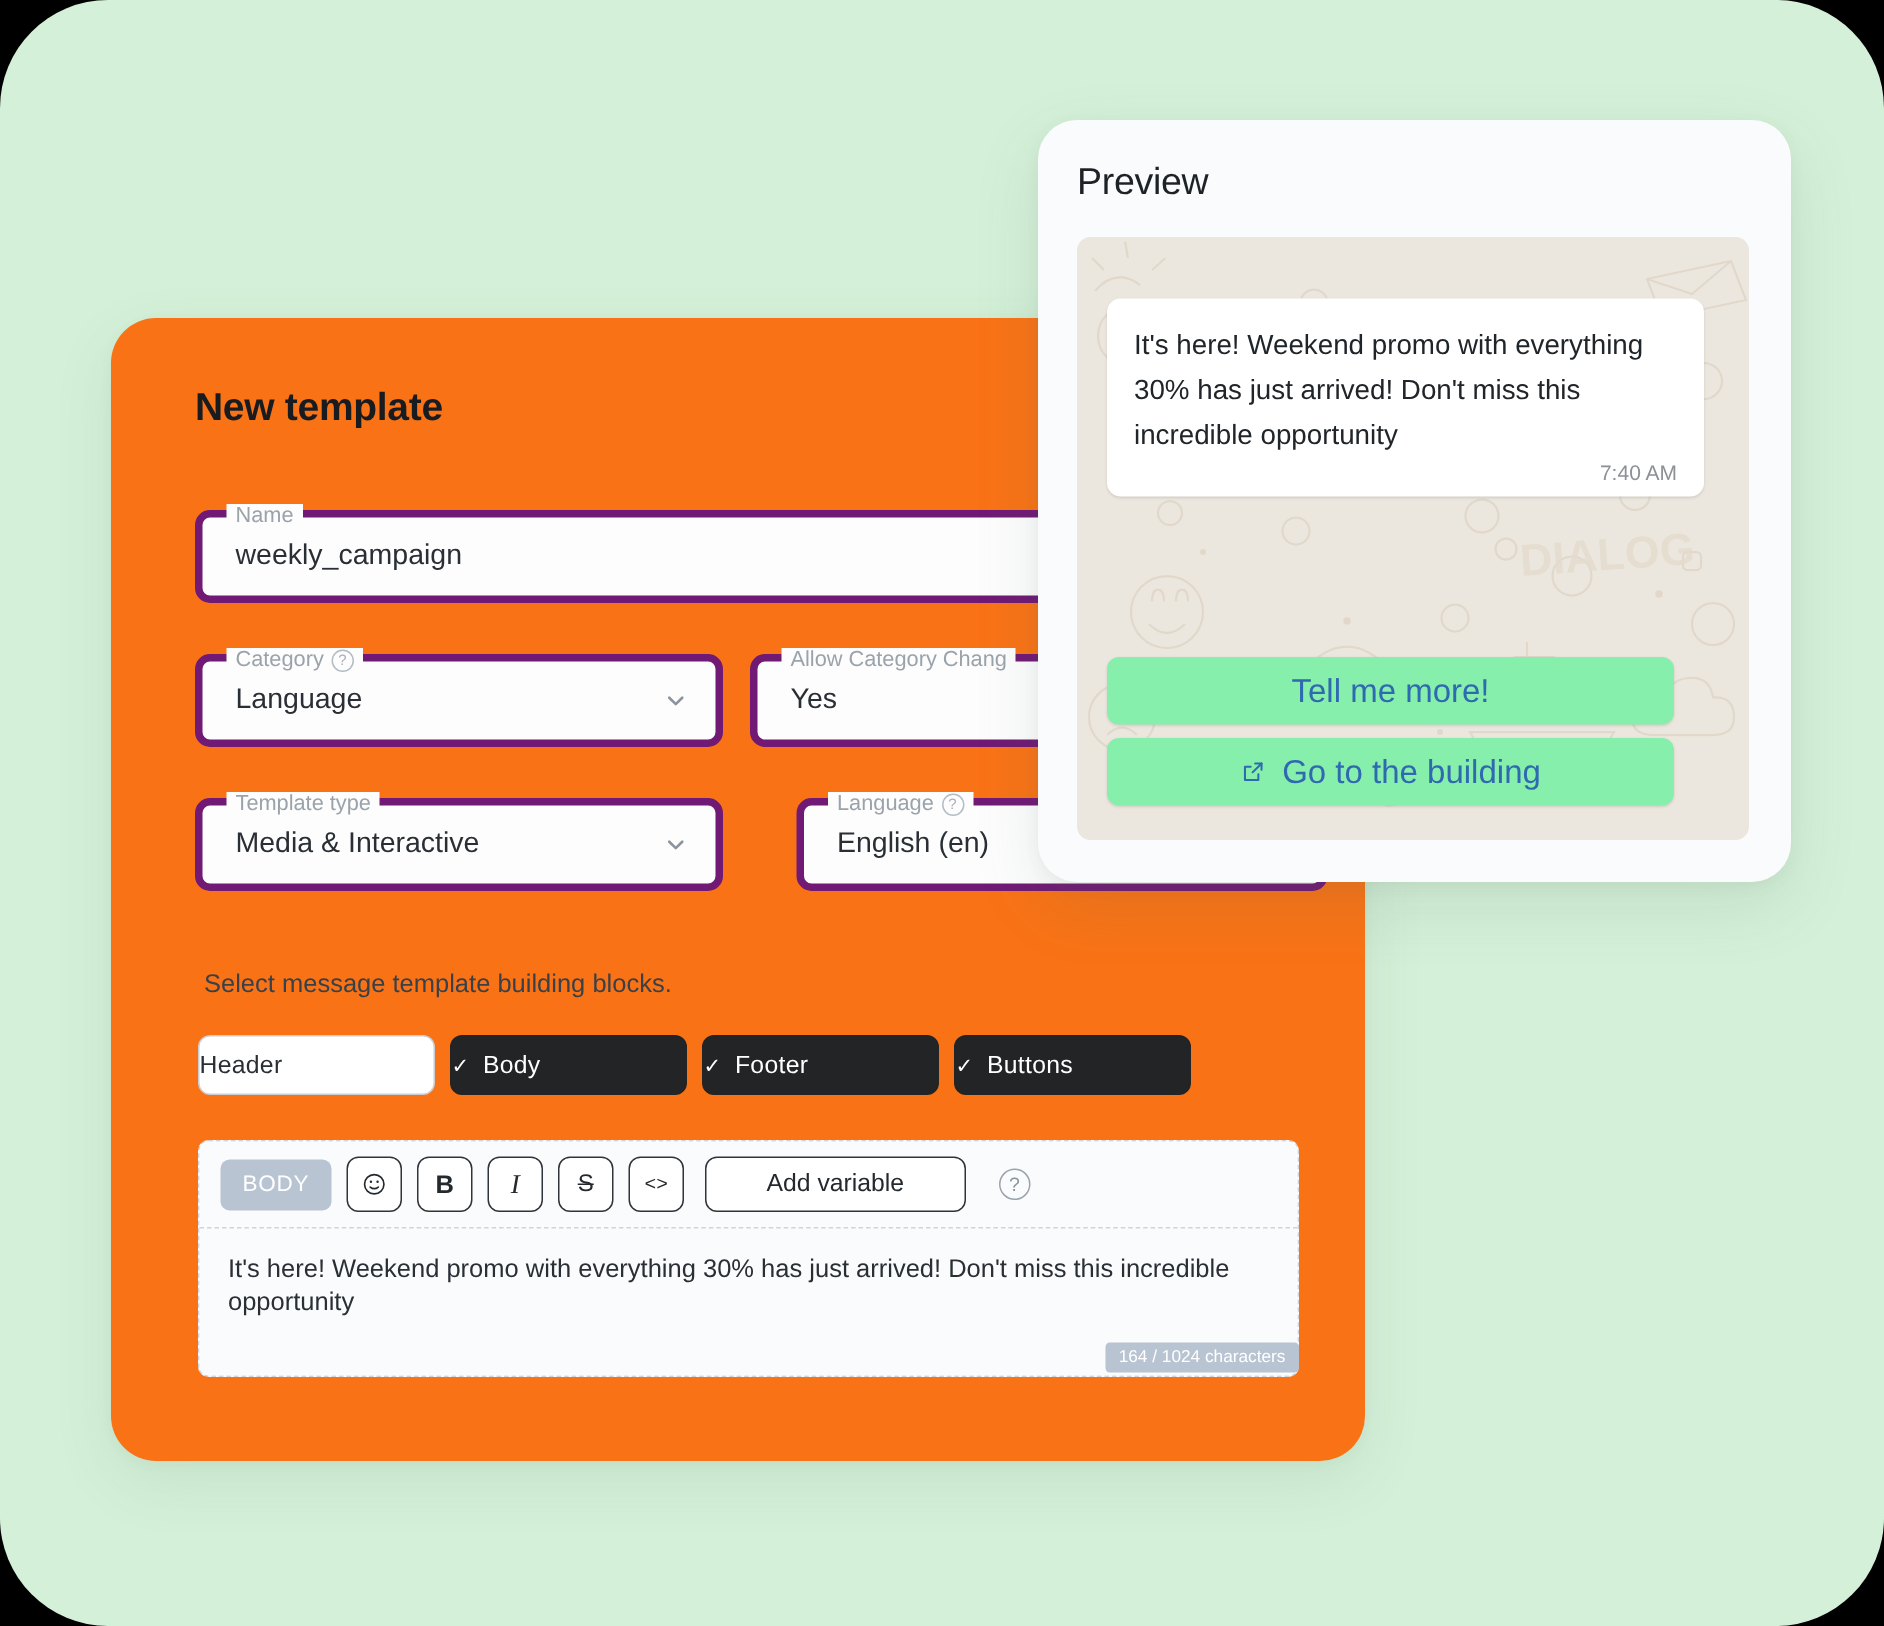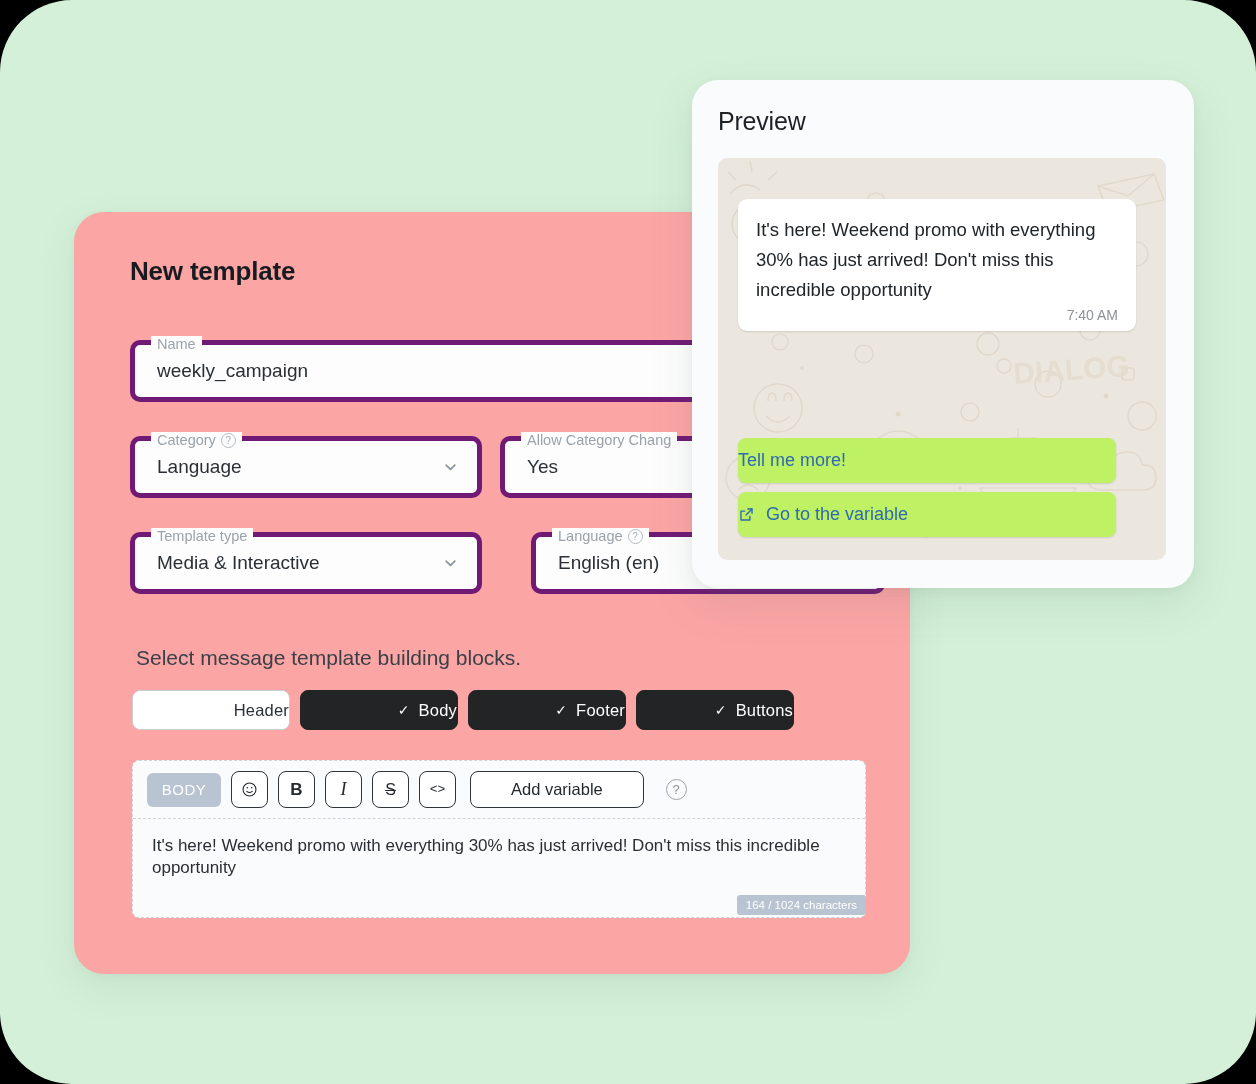--- a/index.html
+++ b/index.html
@@ -21,21 +21,21 @@
     overflow: hidden;
   }
 
   
   #template-card {
     position: absolute;
     left: 74px;
     top: 212px;
     width: 836px;
     height: 762px;
-    background: #fca5a5;
+    background: #f97316;
     border-radius: 30px;
     box-shadow: 0 14px 40px rgba(80,110,90,0.10), 0 2px 8px rgba(80,110,90,0.05);
   }
 
   #page-title {
     position: absolute;
     left: 56px;
     top: 44px;
     font-size: 26px;
     font-weight: bold;
@@ -97,38 +97,38 @@
   #field-category  { left: 56px;  top: 224px; width: 352px; }
   #field-allow     { left: 426px; top: 224px; width: 354px; }
   #field-type      { left: 56px;  top: 320px; width: 352px; }
   #field-language  { left: 426px; top: 320px; width: 354px; margin-left: 31px; }
 
   
   #blocks-caption {
     position: absolute;
     left: 62px;
     top: 434px;
-    font-size: 21px;
+    font-size: 17px;
     color: #3a4047;
   }
   #blocks-row {
     position: absolute;
     left: 58px;
     top: 478px;
     display: flex;
     gap: 10px;
   }
   .block-btn {
     height: 40px;
     min-width: 158px;
     border-radius: 8px;
     font-size: 16.5px;
     display: flex;
     align-items: center;
-    justify-content: flex-end;
+    justify-content: flex-start;
     gap: 9px;
     cursor: pointer;
     letter-spacing: 0.2px;
   }
   .block-btn.off {
     background: #fff;
     border: 1.3px solid #c9ced4;
     color: #2a2f35;
   }
   .block-btn.on {
@@ -280,27 +280,27 @@
     text-align: right;
     font-size: 14px;
     color: #8d9096;
     margin-top: 2px;
   }
   .cta-btn {
     position: absolute;
     left: 20px;
     width: 378px;
     height: 45px;
-    background: #bef264;
+    background: #86efac;
     border-radius: 8px;
     display: flex;
     align-items: center;
-    justify-content: flex-start;
+    justify-content: center;
     gap: 11px;
-    font-size: 18px;
+    font-size: 22px;
     color: #2f6ab0;
     cursor: pointer;
     box-shadow: 0 1px 2px rgba(0,0,0,0.12);
   }
   #cta-1 { top: 280px; }
   #cta-2 { top: 334px; }
 </style>
 </head>
 <body>
 
@@ -504,18 +504,18 @@
       <div class="cta-btn" id="cta-1">
         <span>Tell me more!</span>
       </div>
 
       <div class="cta-btn" id="cta-2">
         <svg width="17" height="17" viewBox="0 0 20 20">
           <path d="M11.5 3.5 H16.5 V8.5" fill="none" stroke="#2f6ab0" stroke-width="1.6" stroke-linecap="round" stroke-linejoin="round"></path>
           <path d="M16.5 3.5 L9.5 10.5" fill="none" stroke="#2f6ab0" stroke-width="1.6" stroke-linecap="round"></path>
           <path d="M14 12 v4.5 H3.5 V6 H8" fill="none" stroke="#2f6ab0" stroke-width="1.6" stroke-linecap="round" stroke-linejoin="round"></path>
         </svg>
-        <span>Go to the variable</span>
+        <span>Go to the building</span>
       </div>
     </div>
   </div>
 
 </div>
 
 </body></html>

